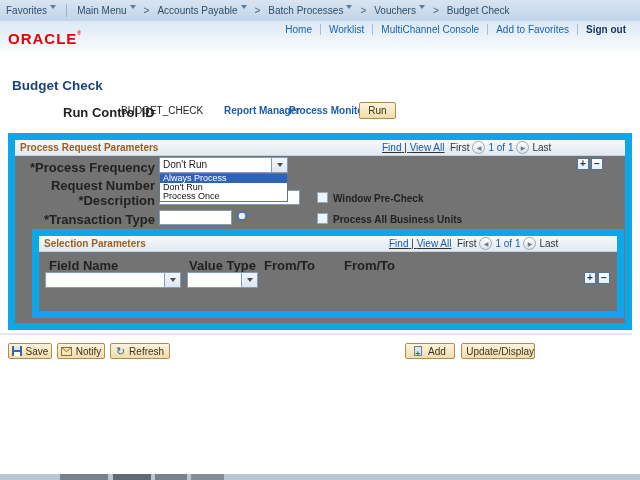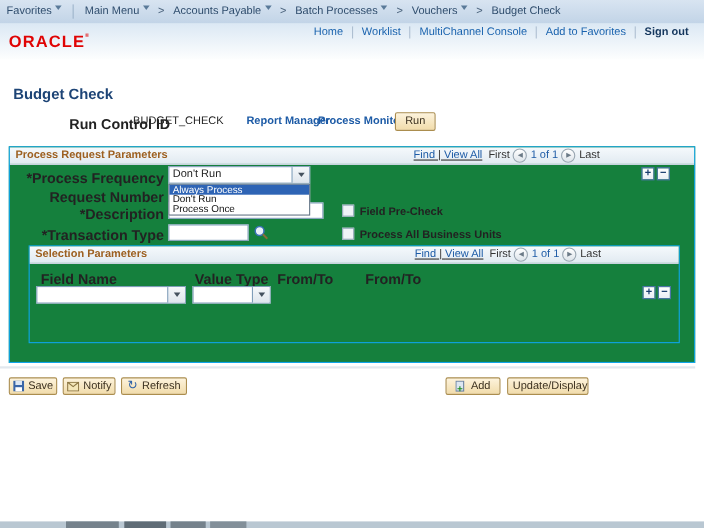--- a/index.html
+++ b/index.html
@@ -37,21 +37,21 @@
   .lbl{font-weight:bold;font-size:13px;color:#222;white-space:nowrap;}
   .val{font-size:10px;color:#222;white-space:nowrap;}
   .link{font-size:10px;color:#1d5ba6;font-weight:bold;white-space:nowrap;cursor:default;}
   .link-thin{font-size:10px;color:#1d5ba6;white-space:nowrap;cursor:default;}
 
   .ps-btn{background:linear-gradient(#fdf3dc,#f1dcab);border:1px solid #ab8d4e;border-radius:2px;
     font-size:10px;color:#3c3120;display:flex;align-items:center;justify-content:center;gap:4px;
     box-sizing:border-box;cursor:default;}
 
   
-  .gbox{border:1px solid #0ea5e9;background:#15803d;box-sizing:border-box;}
+  .gbox{border:7px solid #0ea5e9;background:#737373;box-sizing:border-box;}
   .gband{position:absolute;left:0;top:0;right:0;height:15px;
     background:linear-gradient(#f5f9fc,#e1eaf1);border-bottom:1px solid #c7d3de;}
   .gtitle{position:absolute;left:5px;top:2px;font-size:10px;font-weight:bold;color:#9d6021;white-space:nowrap;}
   .findarea{position:absolute;top:2px;font-size:10px;white-space:nowrap;color:#333;text-decoration:underline;}
   .navarea{position:absolute;top:1px;display:flex;align-items:center;gap:3px;font-size:10px;color:#333;white-space:nowrap;}
   .navnum{color:#1d5ba6;}
   .circ{width:11px;height:11px;border:1px solid #9aa7b2;border-radius:50%;
     background:linear-gradient(#ffffff,#dde4ea);display:flex;align-items:center;justify-content:center;
     font-size:6px;color:#6b7a87;line-height:1;cursor:default;}
   .rowact{position:absolute;display:flex;gap:2px;}
@@ -177,21 +177,21 @@
       <div class="dropitem">Process Once</div>
     </div>
 
     <input class="abs tinput" style="left: 144px; top: 70px; width: 73px;" value="">
     <svg class="abs" style="left:221px;top:70px;" width="14" height="14" viewBox="0 0 14 14">
       <circle cx="6" cy="6" r="4" fill="#eaf1f8" stroke="#3a71b8" stroke-width="1.4"></circle>
       <line x1="9" y1="9" x2="13" y2="13" stroke="#8a6d3b" stroke-width="1.8"></line>
     </svg>
 
     <div class="abs checkbox" style="left:302px;top:52px;"></div>
-    <div class="abs cblabel" style="left:318px;top:53px;">Field Pre-Check</div>
+    <div class="abs cblabel" style="left:318px;top:53px;">Window Pre-Check</div>
     <div class="abs checkbox" style="left:302px;top:73px;"></div>
     <div class="abs cblabel" style="left:318px;top:74px;">Process All Business Units</div>
 
     <div class="abs gbox" style="left:17px;top:89px;width:592px;height:89px;">
       <div class="gband">
         <div class="gtitle">Selection Parameters</div>
         <div class="findarea" style="left:350px;">
           <span class="link-thin">Find</span>
           <span> | </span>
           <span class="link-thin">View All</span>

